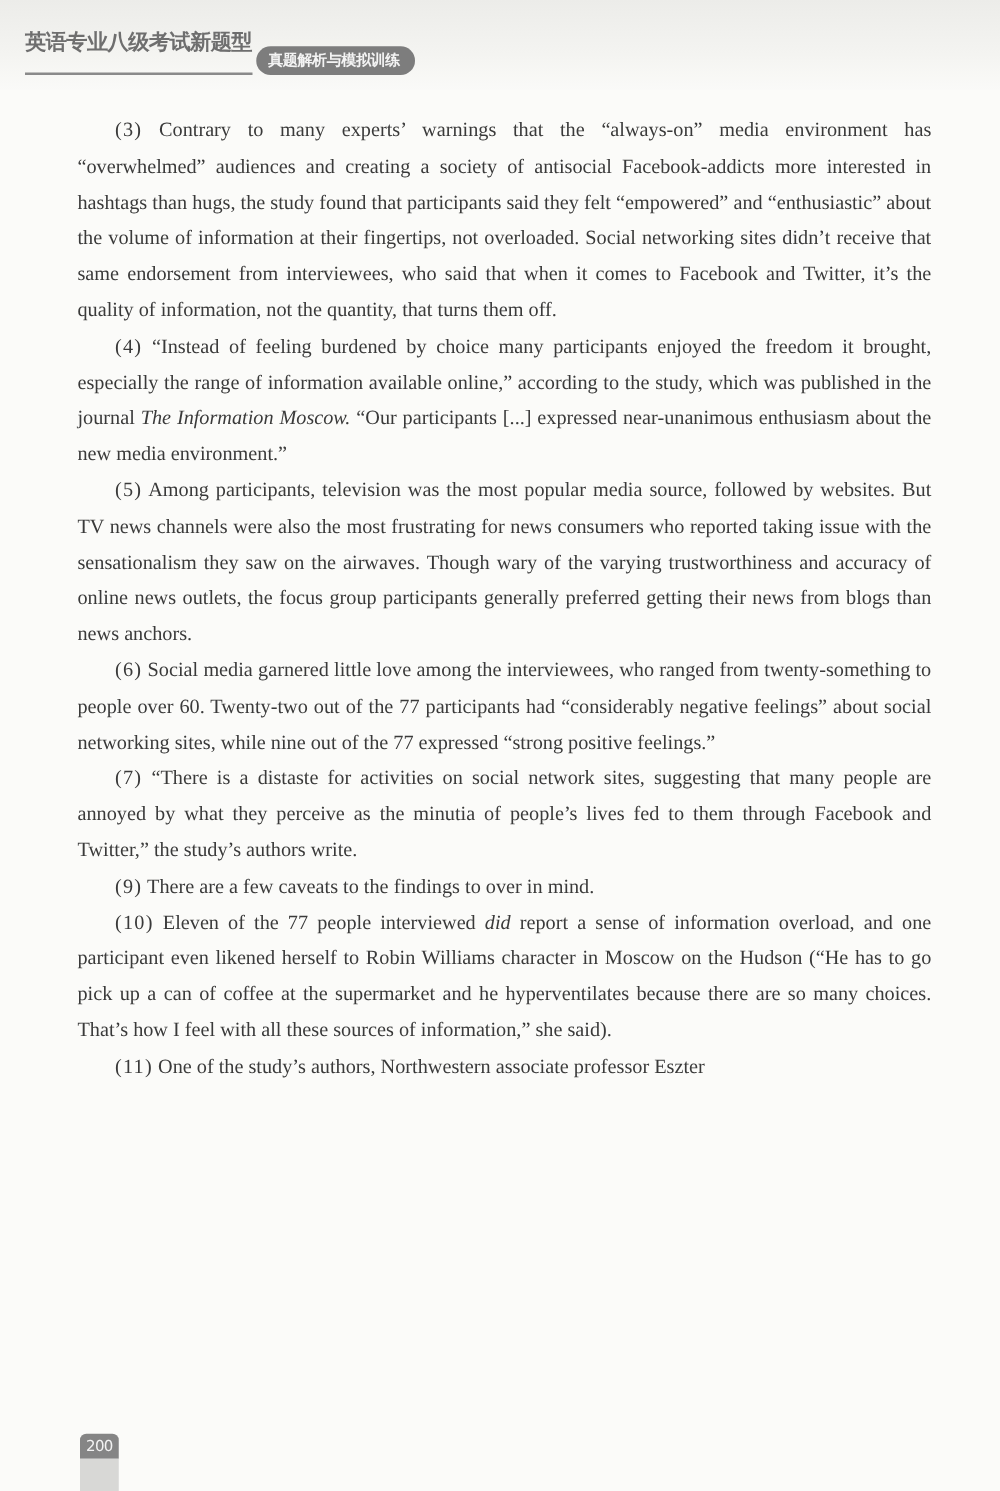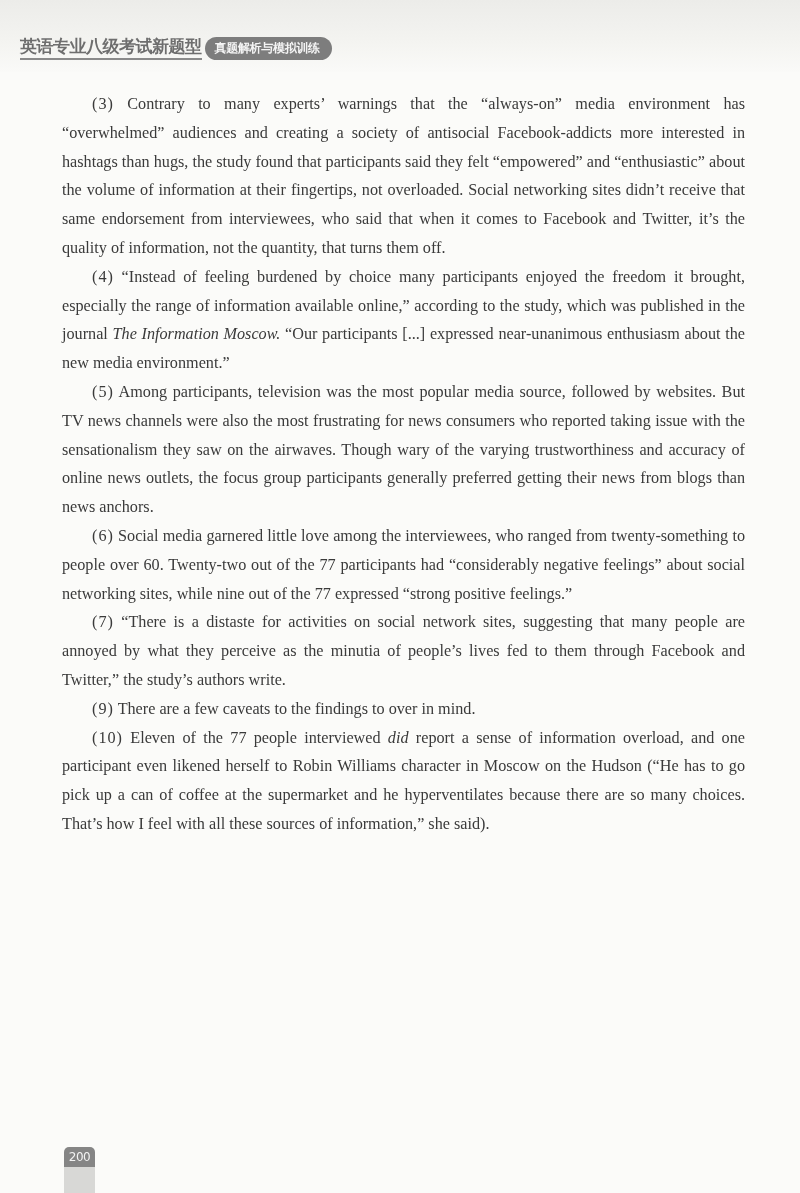--- a/index.html
+++ b/index.html
@@ -15,21 +15,21 @@
     background: linear-gradient(#ecece9, #f4f4f1 60%, #fafaf8);
   }
   .header {
     position: absolute; left: 20px; top: 34px; height: 26px;
     display: flex; align-items: flex-end;
   }
   .header-left {
     font-family: "DejaVu Sans", sans-serif;
     font-size: 17px; font-weight: bold; color: #6e6e6e;
     letter-spacing: -0.5px; line-height: 22px;
-    border-bottom: 2px solid #8a8a8a; padding-bottom: 1px;
+    border-bottom: 2px solid #8a8a8a; padding-bottom: 13px;
   }
   .header-pill {
     font-family: "DejaVu Sans", sans-serif;
     font-size: 12px; font-weight: bold; color: #f4f4f4;
     background: #7d7d7d; border-radius: 12px 12px 12px 12px;
     padding: 1px 12px 2px 10px; margin-left: 3px; line-height: 20px;
     letter-spacing: -0.3px;
   }
   .content {
     position: absolute; left: 62px; top: 90px; width: 683px;
@@ -84,18 +84,22 @@
     <span>“There is a distaste for activities on social network sites, suggesting that many people are annoyed by what they perceive as the minutia of people’s lives fed to them through Facebook and Twitter,” the study’s authors write.</span>
   </p>
   <p class="indent">
     <span class="num">(9)</span>
     <span>There are a few caveats to the findings to over in mind.</span>
   </p>
   <p class="indent">
     <span class="num">(10)</span>
     <span>Eleven of the 77 people interviewed </span><i>did</i><span> report a sense of information overload, and one participant even likened herself to Robin Williams character in Moscow on the Hudson (“He has to go pick up a can of coffee at the supermarket and he hyperventilates because there are so many choices. That’s how I feel with all these sources of information,” she said).</span>
   </p>
+  <p class="indent">
+    <span class="num">(11)</span>
+    <span>One of the study’s authors, Northwestern associate professor Eszter</span>
+  </p>
 </div>
 
 <div class="page-badge">
   <span class="page-num">200</span>
   <span class="page-tab"></span>
 </div>
 
 </body></html>

